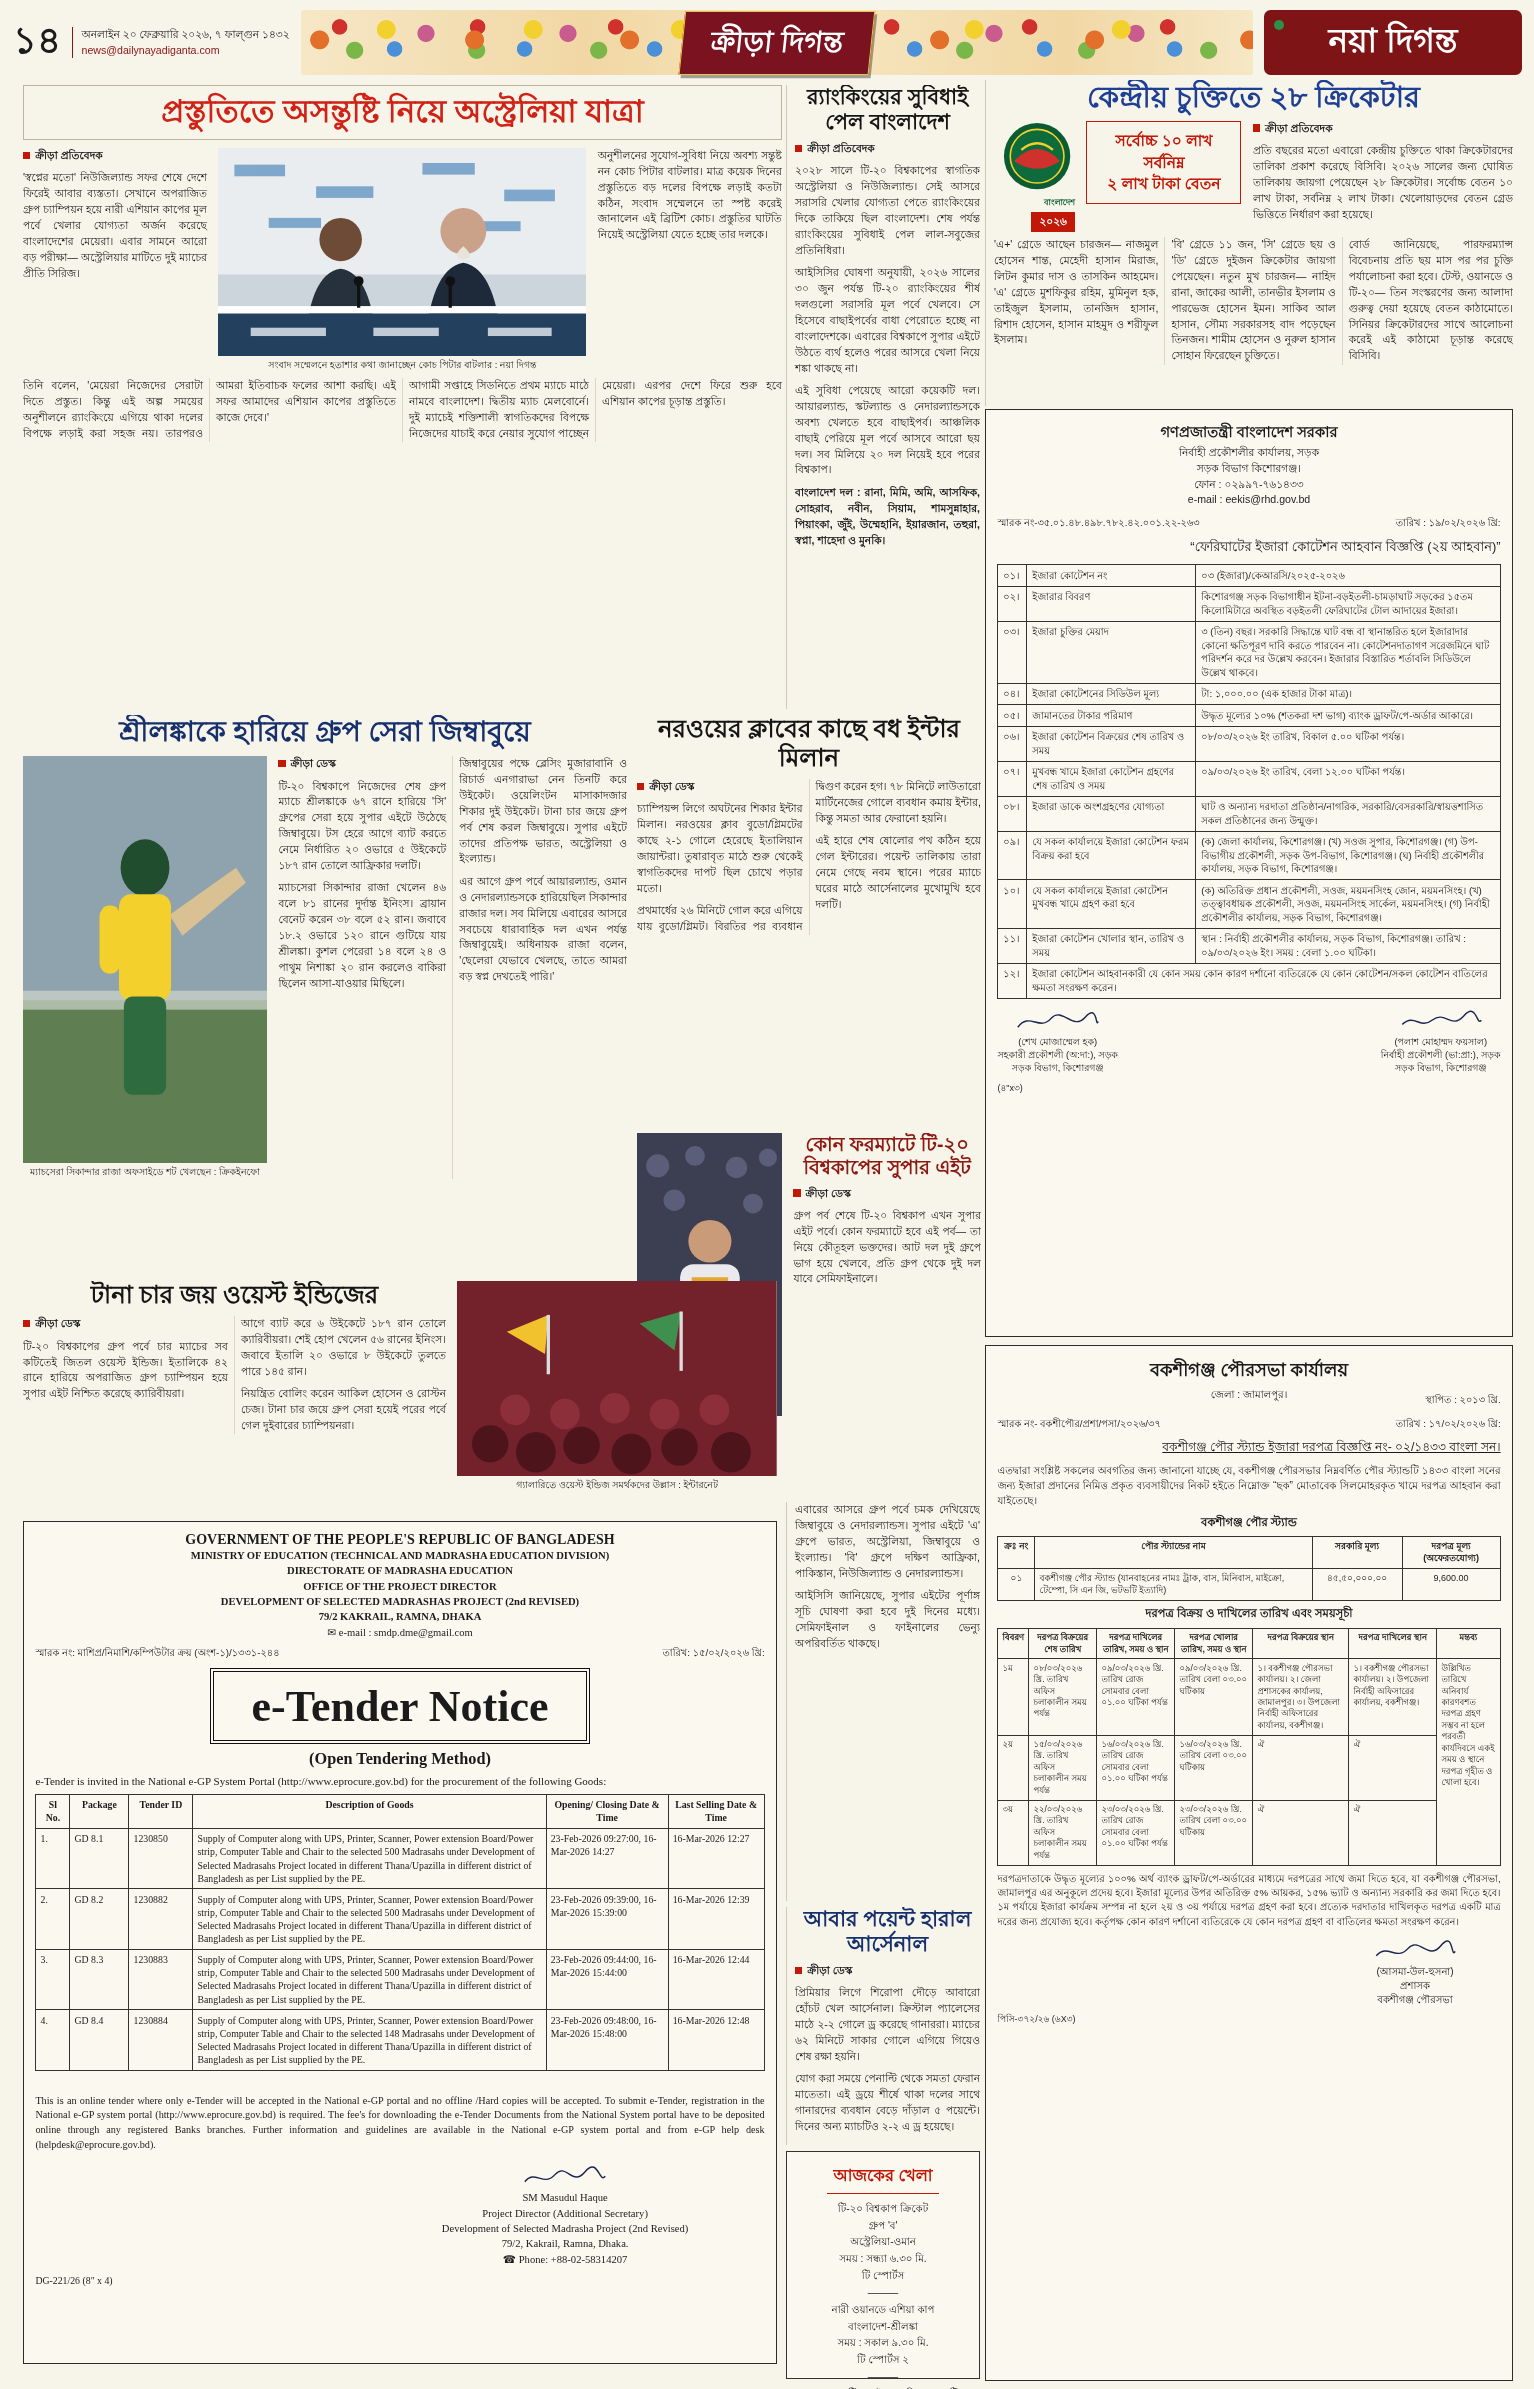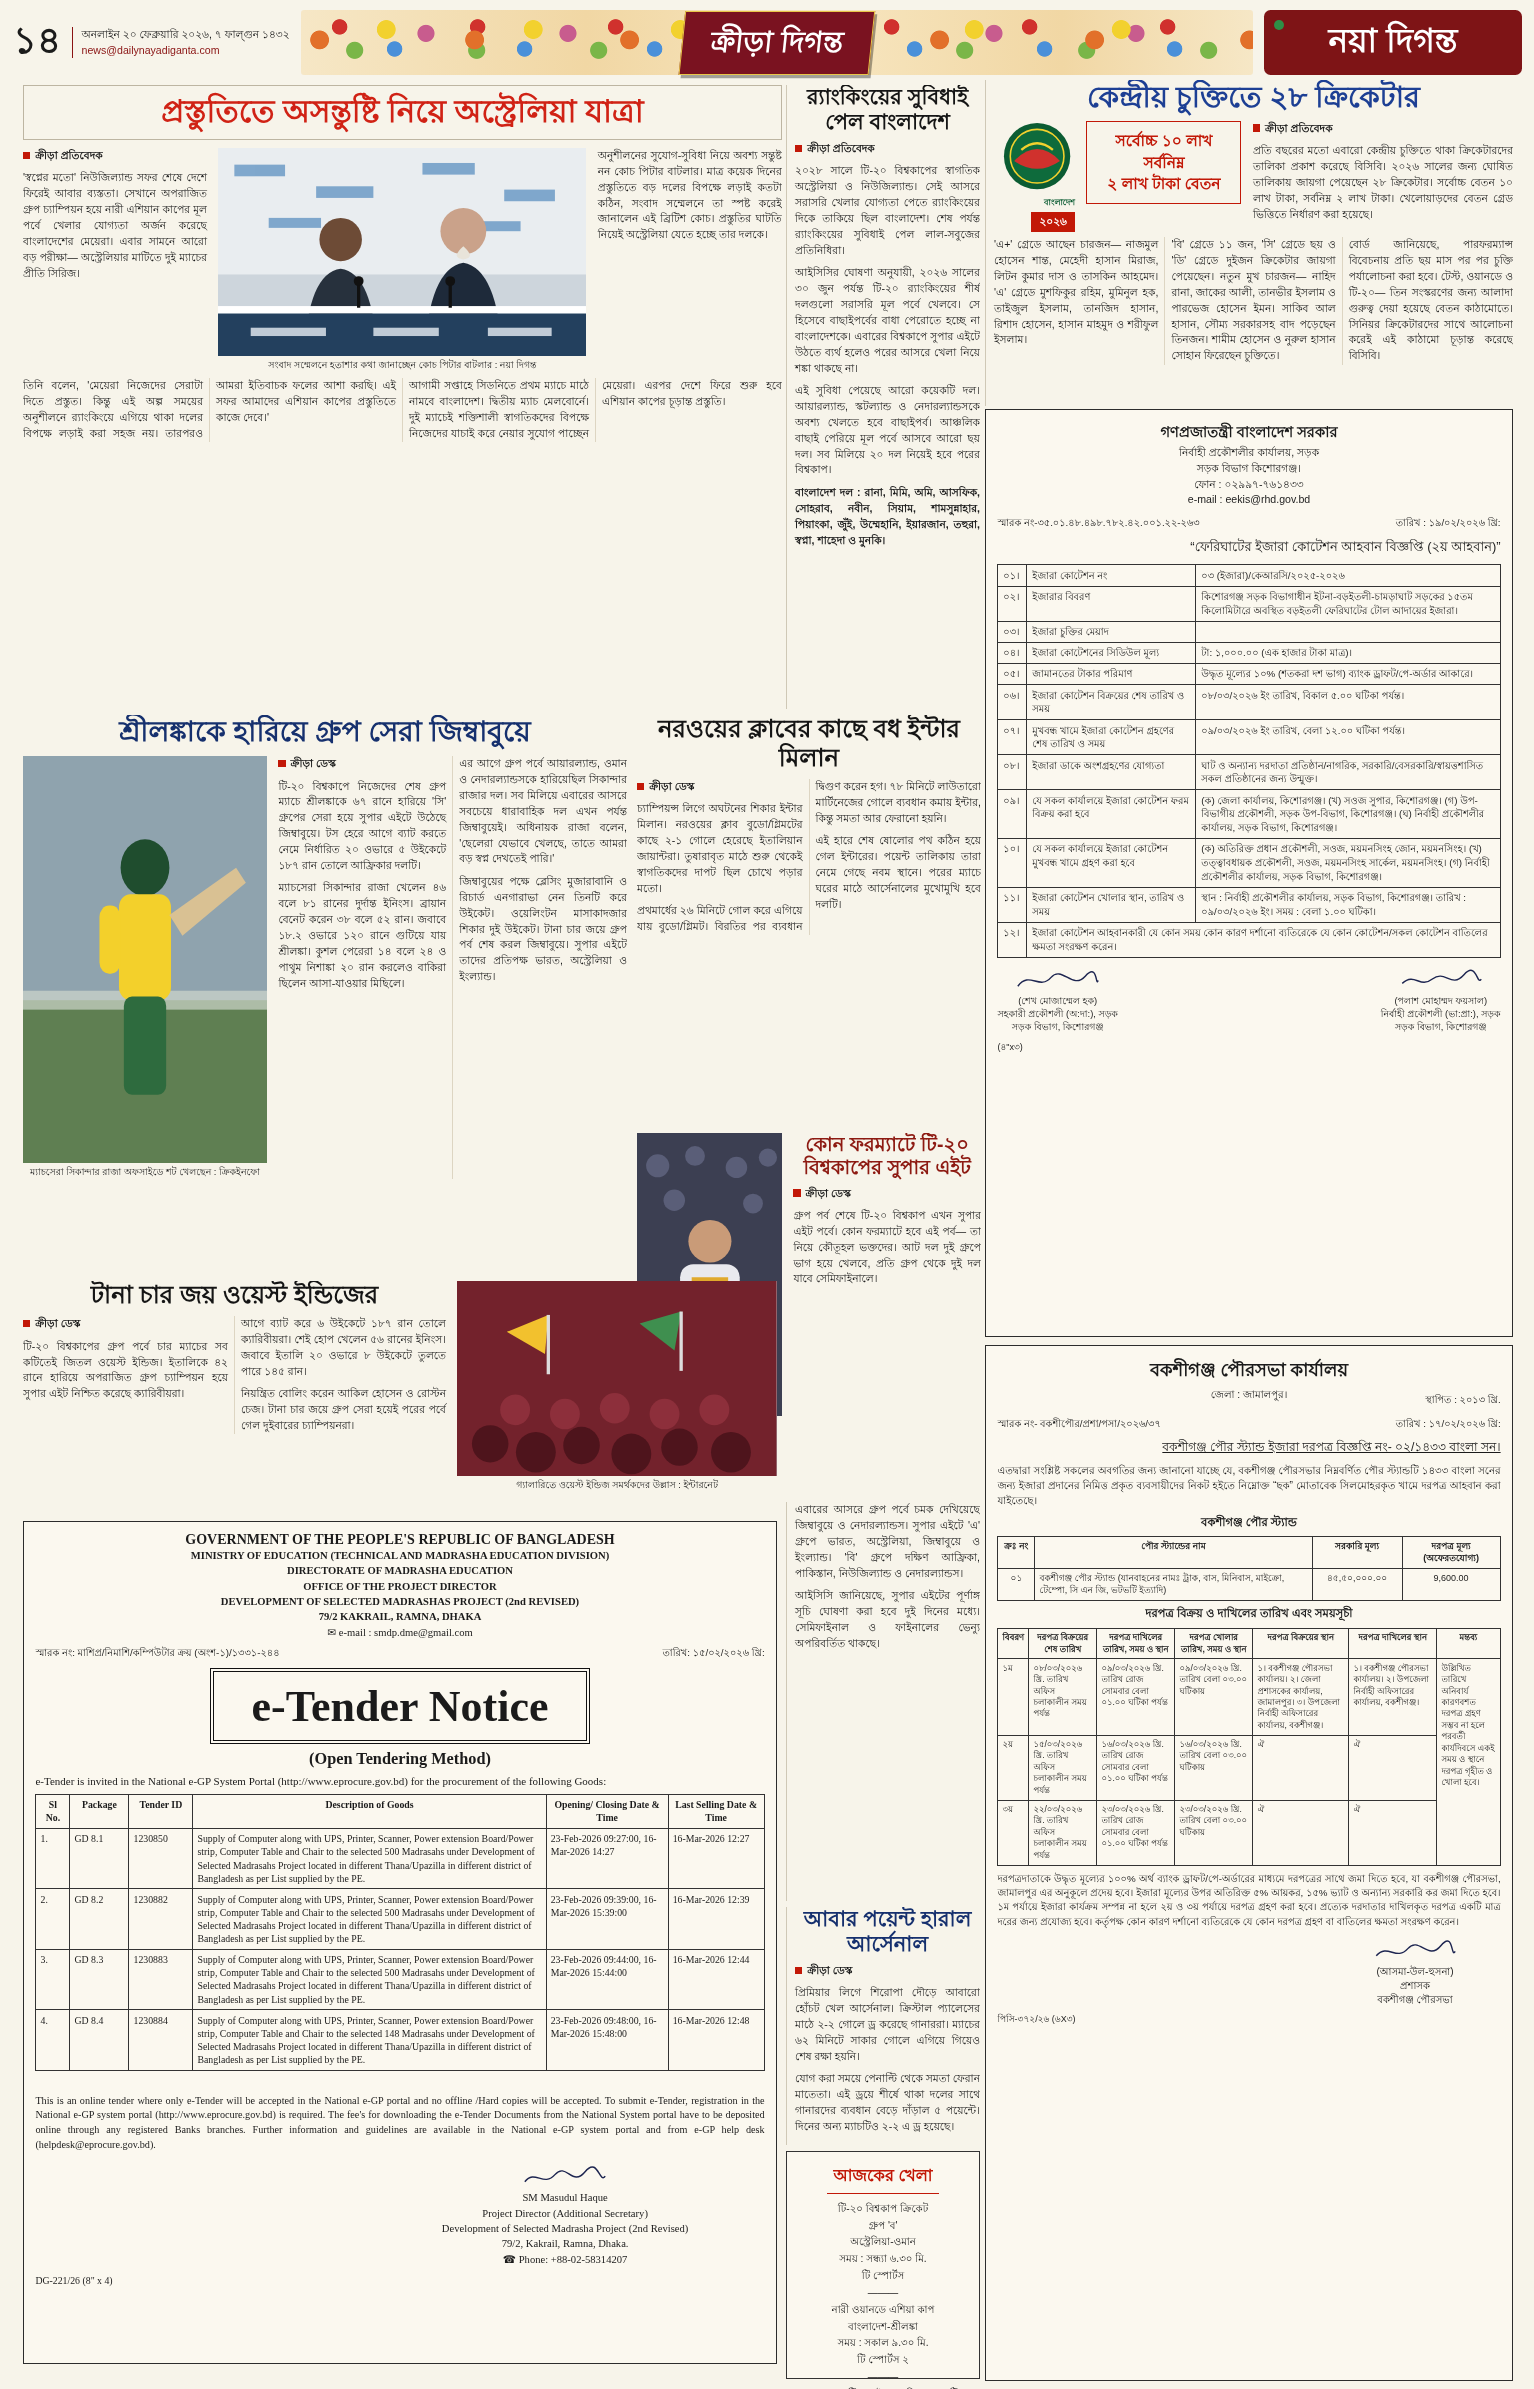--- a/index.html
+++ b/index.html
@@ -232,20 +232,21 @@
           <span class="fval">০৩ (ইজারা)/কেআরসি/২০২৫-২০২৬</span>
         </div>
       <div class="frow">
           <span class="fsl">০২।</span>
           <span class="flab">ইজারার বিবরণ</span>
           <span class="fval">কিশোরগঞ্জ সড়ক বিভাগাধীন ইটনা-বড়ইতলী-চামড়াঘাট সড়কের ১৫তম কিলোমিটারে অবস্থিত বড়ইতলী ফেরিঘাটের টোল আদায়ের ইজারা।</span>
         </div>
       <div class="frow">
           <span class="fsl">০৩।</span>
           <span class="flab">ইজারা চুক্তির মেয়াদ</span>
+          <span class="fval">৩ (তিন) বছর। সরকারি সিদ্ধান্তে ঘাট বন্ধ বা স্থানান্তরিত হলে ইজারাদার কোনো ক্ষতিপূরণ দাবি করতে পারবেন না। কোটেশনদাতাগণ সরেজমিনে ঘাট পরিদর্শন করে দর উল্লেখ করবেন। ইজারার বিস্তারিত শর্তাবলি সিডিউলে উল্লেখ থাকবে।</span>
         </div>
       <div class="frow">
           <span class="fsl">০৪।</span>
           <span class="flab">ইজারা কোটেশনের সিডিউল মূল্য</span>
           <span class="fval">টা: ১,০০০.০০ (এক হাজার টাকা মাত্র)।</span>
         </div>
       <div class="frow">
           <span class="fsl">০৫।</span>
           <span class="flab">জামানতের টাকার পরিমাণ</span>
           <span class="fval">উদ্ধৃত মূল্যের ১০% (শতকরা দশ ভাগ) ব্যাংক ড্রাফট/পে-অর্ডার আকারে।</span>
@@ -321,22 +322,22 @@
             <path d="M180 168 L262 118 L274 134 L196 190 Z" fill="#d9c193"></path>
             <rect x="94" y="158" width="26" height="72" rx="12" fill="#f3d02b"></rect>
           </svg>
         </div>
         <figcaption class="caption">ম্যাচসেরা সিকান্দার রাজা অফসাইডে শট খেলছেন : ক্রিকইনফো</figcaption>
       </figure>
       <div class="txt cols2 flex1">
         <p class="byline">ক্রীড়া ডেস্ক</p>
         <p>টি-২০ বিশ্বকাপে নিজেদের শেষ গ্রুপ ম্যাচে শ্রীলঙ্কাকে ৬৭ রানে হারিয়ে 'সি' গ্রুপের সেরা হয়ে সুপার এইটে উঠেছে জিম্বাবুয়ে। টস হেরে আগে ব্যাট করতে নেমে নির্ধারিত ২০ ওভারে ৫ উইকেটে ১৮৭ রান তোলে আফ্রিকার দলটি।</p>
         <p>ম্যাচসেরা সিকান্দার রাজা খেলেন ৪৬ বলে ৮১ রানের দুর্দান্ত ইনিংস। ব্রায়ান বেনেট করেন ৩৮ বলে ৫২ রান। জবাবে ১৮.২ ওভারে ১২০ রানে গুটিয়ে যায় শ্রীলঙ্কা। কুশল পেরেরা ১৪ বলে ২৪ ও পাথুম নিশাঙ্কা ২০ রান করলেও বাকিরা ছিলেন আসা-যাওয়ার মিছিলে।</p>
+        <p>জিম্বাবুয়ের পক্ষে ব্লেসিং মুজারাবানি ও রিচার্ড এনগারাভা নেন তিনটি করে উইকেট। ওয়েলিংটন মাসাকাদজার শিকার দুই উইকেট। টানা চার জয়ে গ্রুপ পর্ব শেষ করল জিম্বাবুয়ে। সুপার এইটে তাদের প্রতিপক্ষ ভারত, অস্ট্রেলিয়া ও ইংল্যান্ড।</p>
         <p>এর আগে গ্রুপ পর্বে আয়ারল্যান্ড, ওমান ও নেদারল্যান্ডসকে হারিয়েছিল সিকান্দার রাজার দল। সব মিলিয়ে এবারের আসরে সবচেয়ে ধারাবাহিক দল এখন পর্যন্ত জিম্বাবুয়েই। অধিনায়ক রাজা বলেন, 'ছেলেরা যেভাবে খেলছে, তাতে আমরা বড় স্বপ্ন দেখতেই পারি।'</p>
-        <p>জিম্বাবুয়ের পক্ষে ব্লেসিং মুজারাবানি ও রিচার্ড এনগারাভা নেন তিনটি করে উইকেট। ওয়েলিংটন মাসাকাদজার শিকার দুই উইকেট। টানা চার জয়ে গ্রুপ পর্ব শেষ করল জিম্বাবুয়ে। সুপার এইটে তাদের প্রতিপক্ষ ভারত, অস্ট্রেলিয়া ও ইংল্যান্ড।</p>
       </div>
     </div>
   </section>
 
   <section class="abs art" style="left:637px;top:715px;width:344px;height:414px">
     <h1 class="hl hl-dark">নরওয়ের ক্লাবের কাছে বধ ইন্টার মিলান</h1>
     <div class="txt cols2">
       <p class="byline">ক্রীড়া ডেস্ক</p>
       <p>চ্যাম্পিয়ন্স লিগে অঘটনের শিকার ইন্টার মিলান। নরওয়ের ক্লাব বুডো/গ্লিমটের কাছে ২-১ গোলে হেরেছে ইতালিয়ান জায়ান্টরা। তুষারাবৃত মাঠে শুরু থেকেই স্বাগতিকদের দাপট ছিল চোখে পড়ার মতো।</p>
       <p>প্রথমার্ধের ২৬ মিনিটে গোল করে এগিয়ে যায় বুডো/গ্লিমট। বিরতির পর ব্যবধান দ্বিগুণ করেন হগ। ৭৮ মিনিটে লাউতারো মার্টিনেজের গোলে ব্যবধান কমায় ইন্টার, কিন্তু সমতা আর ফেরানো হয়নি।</p>

